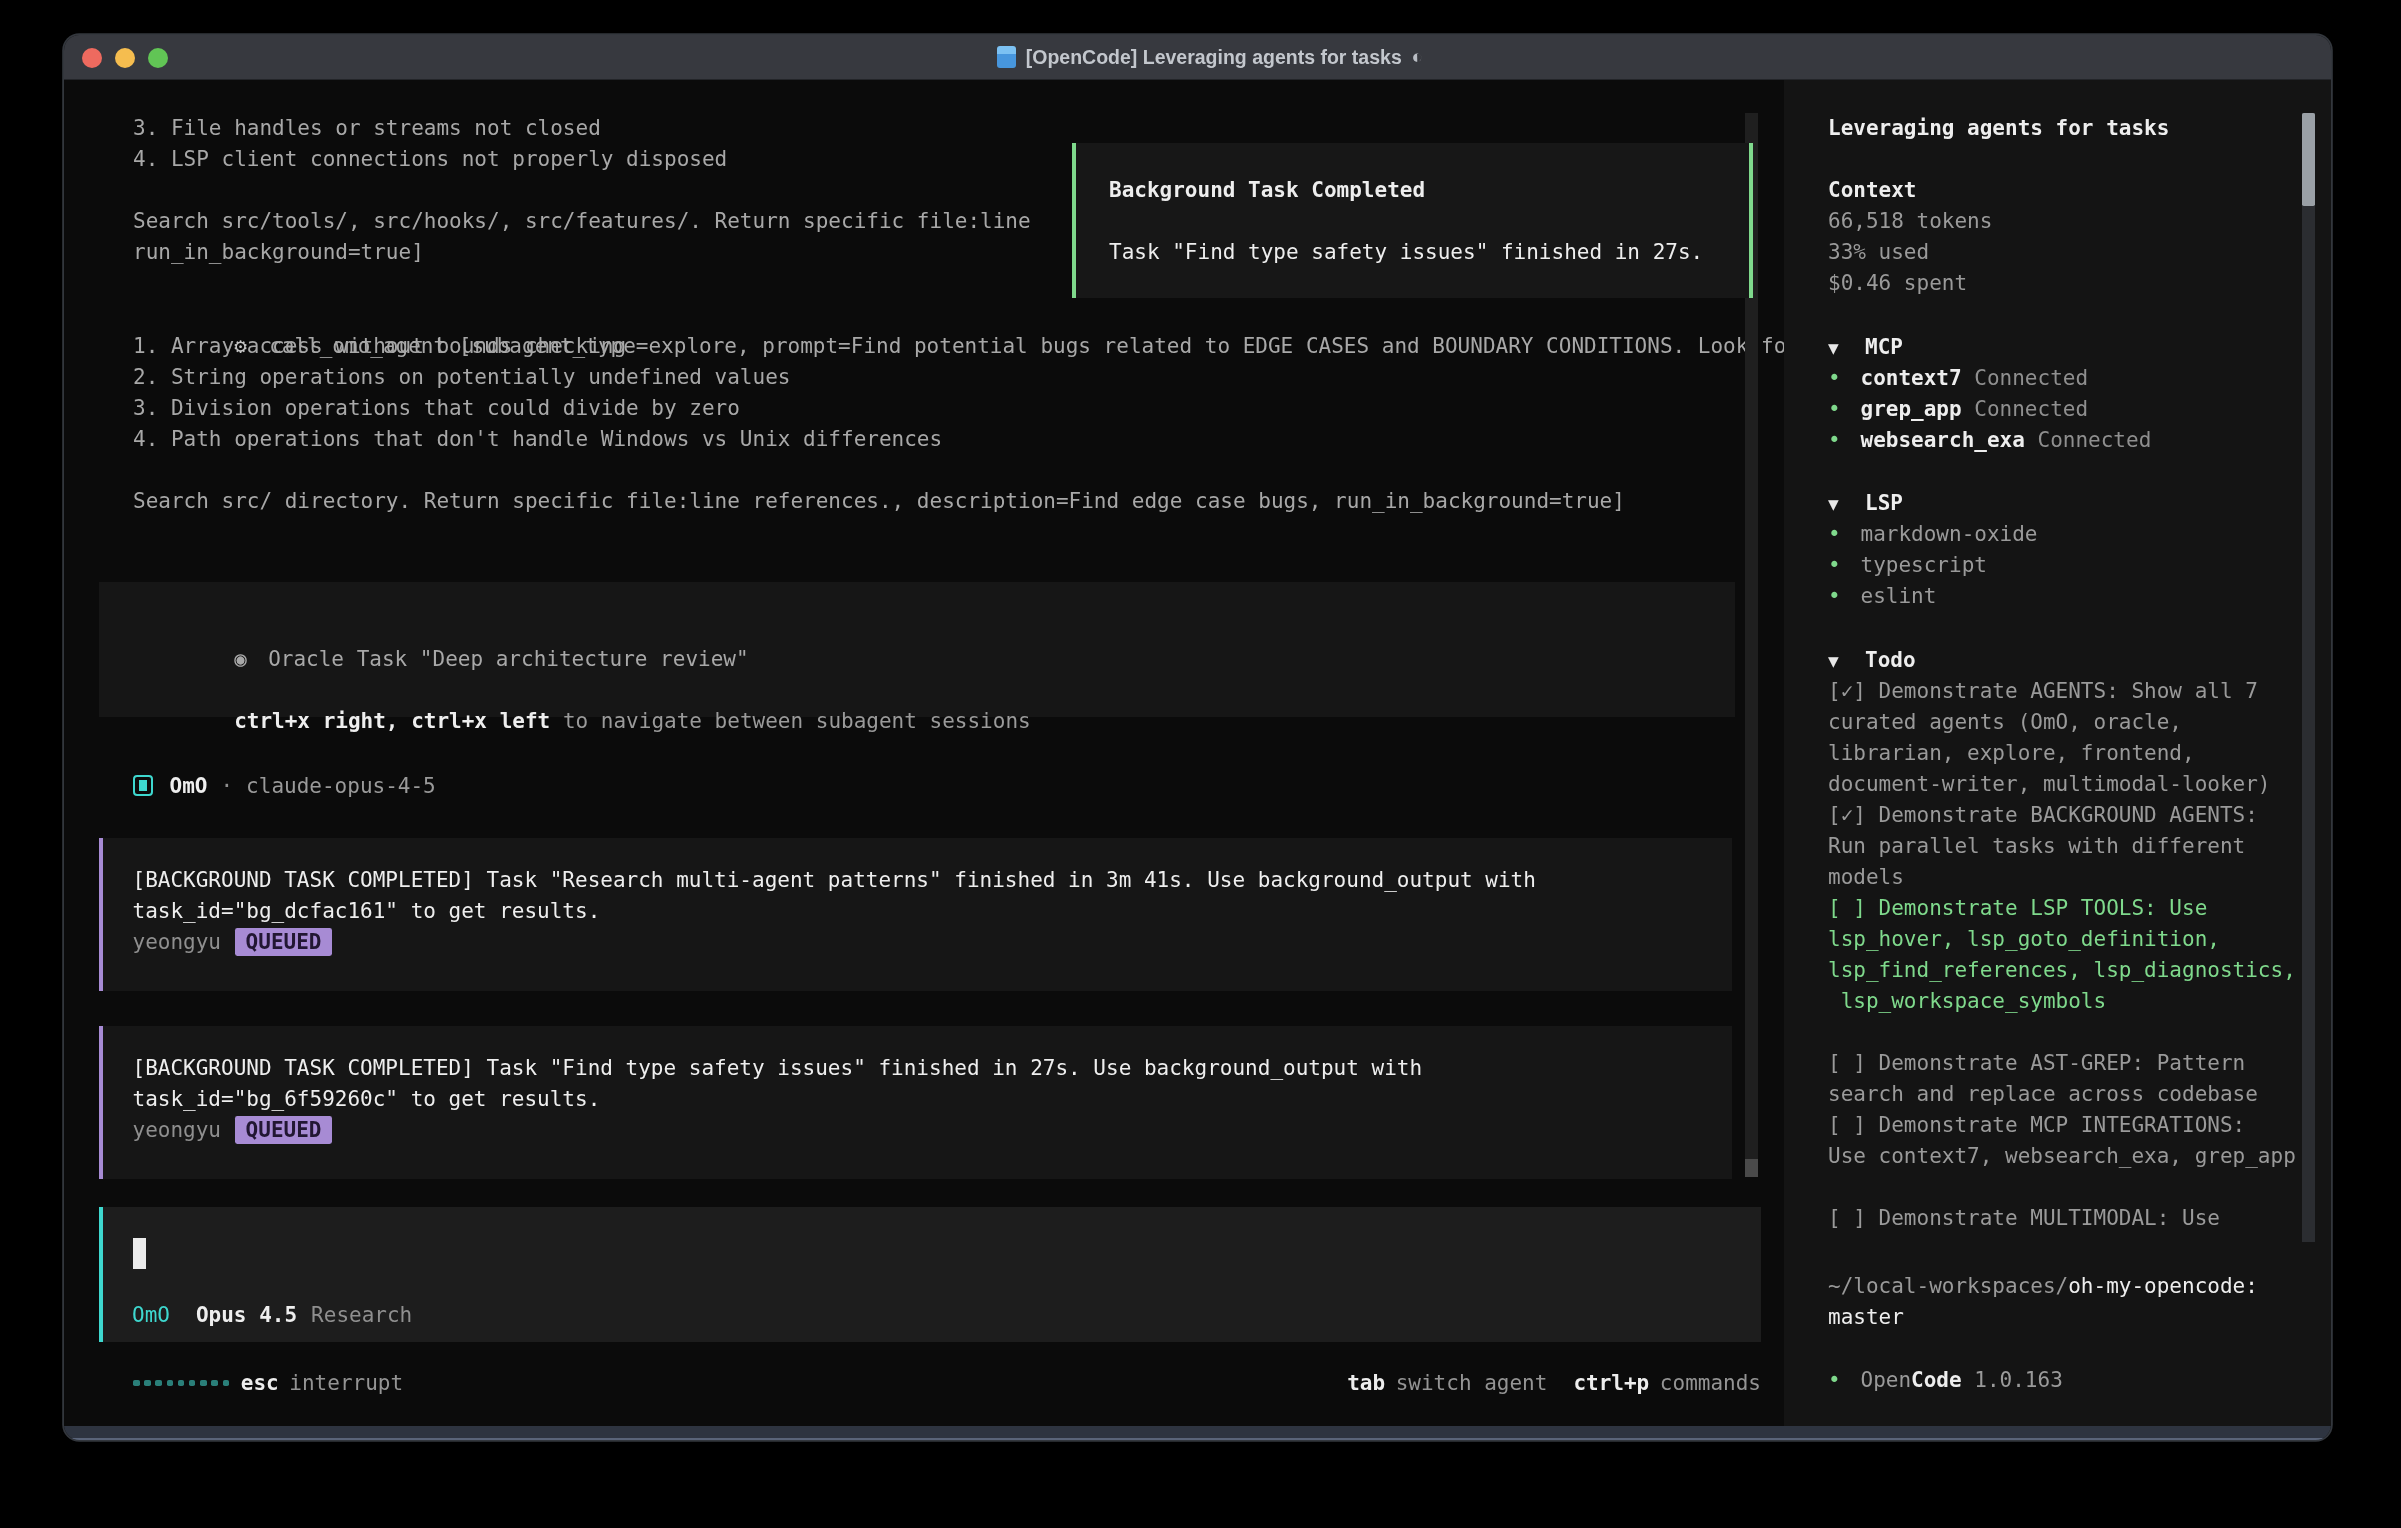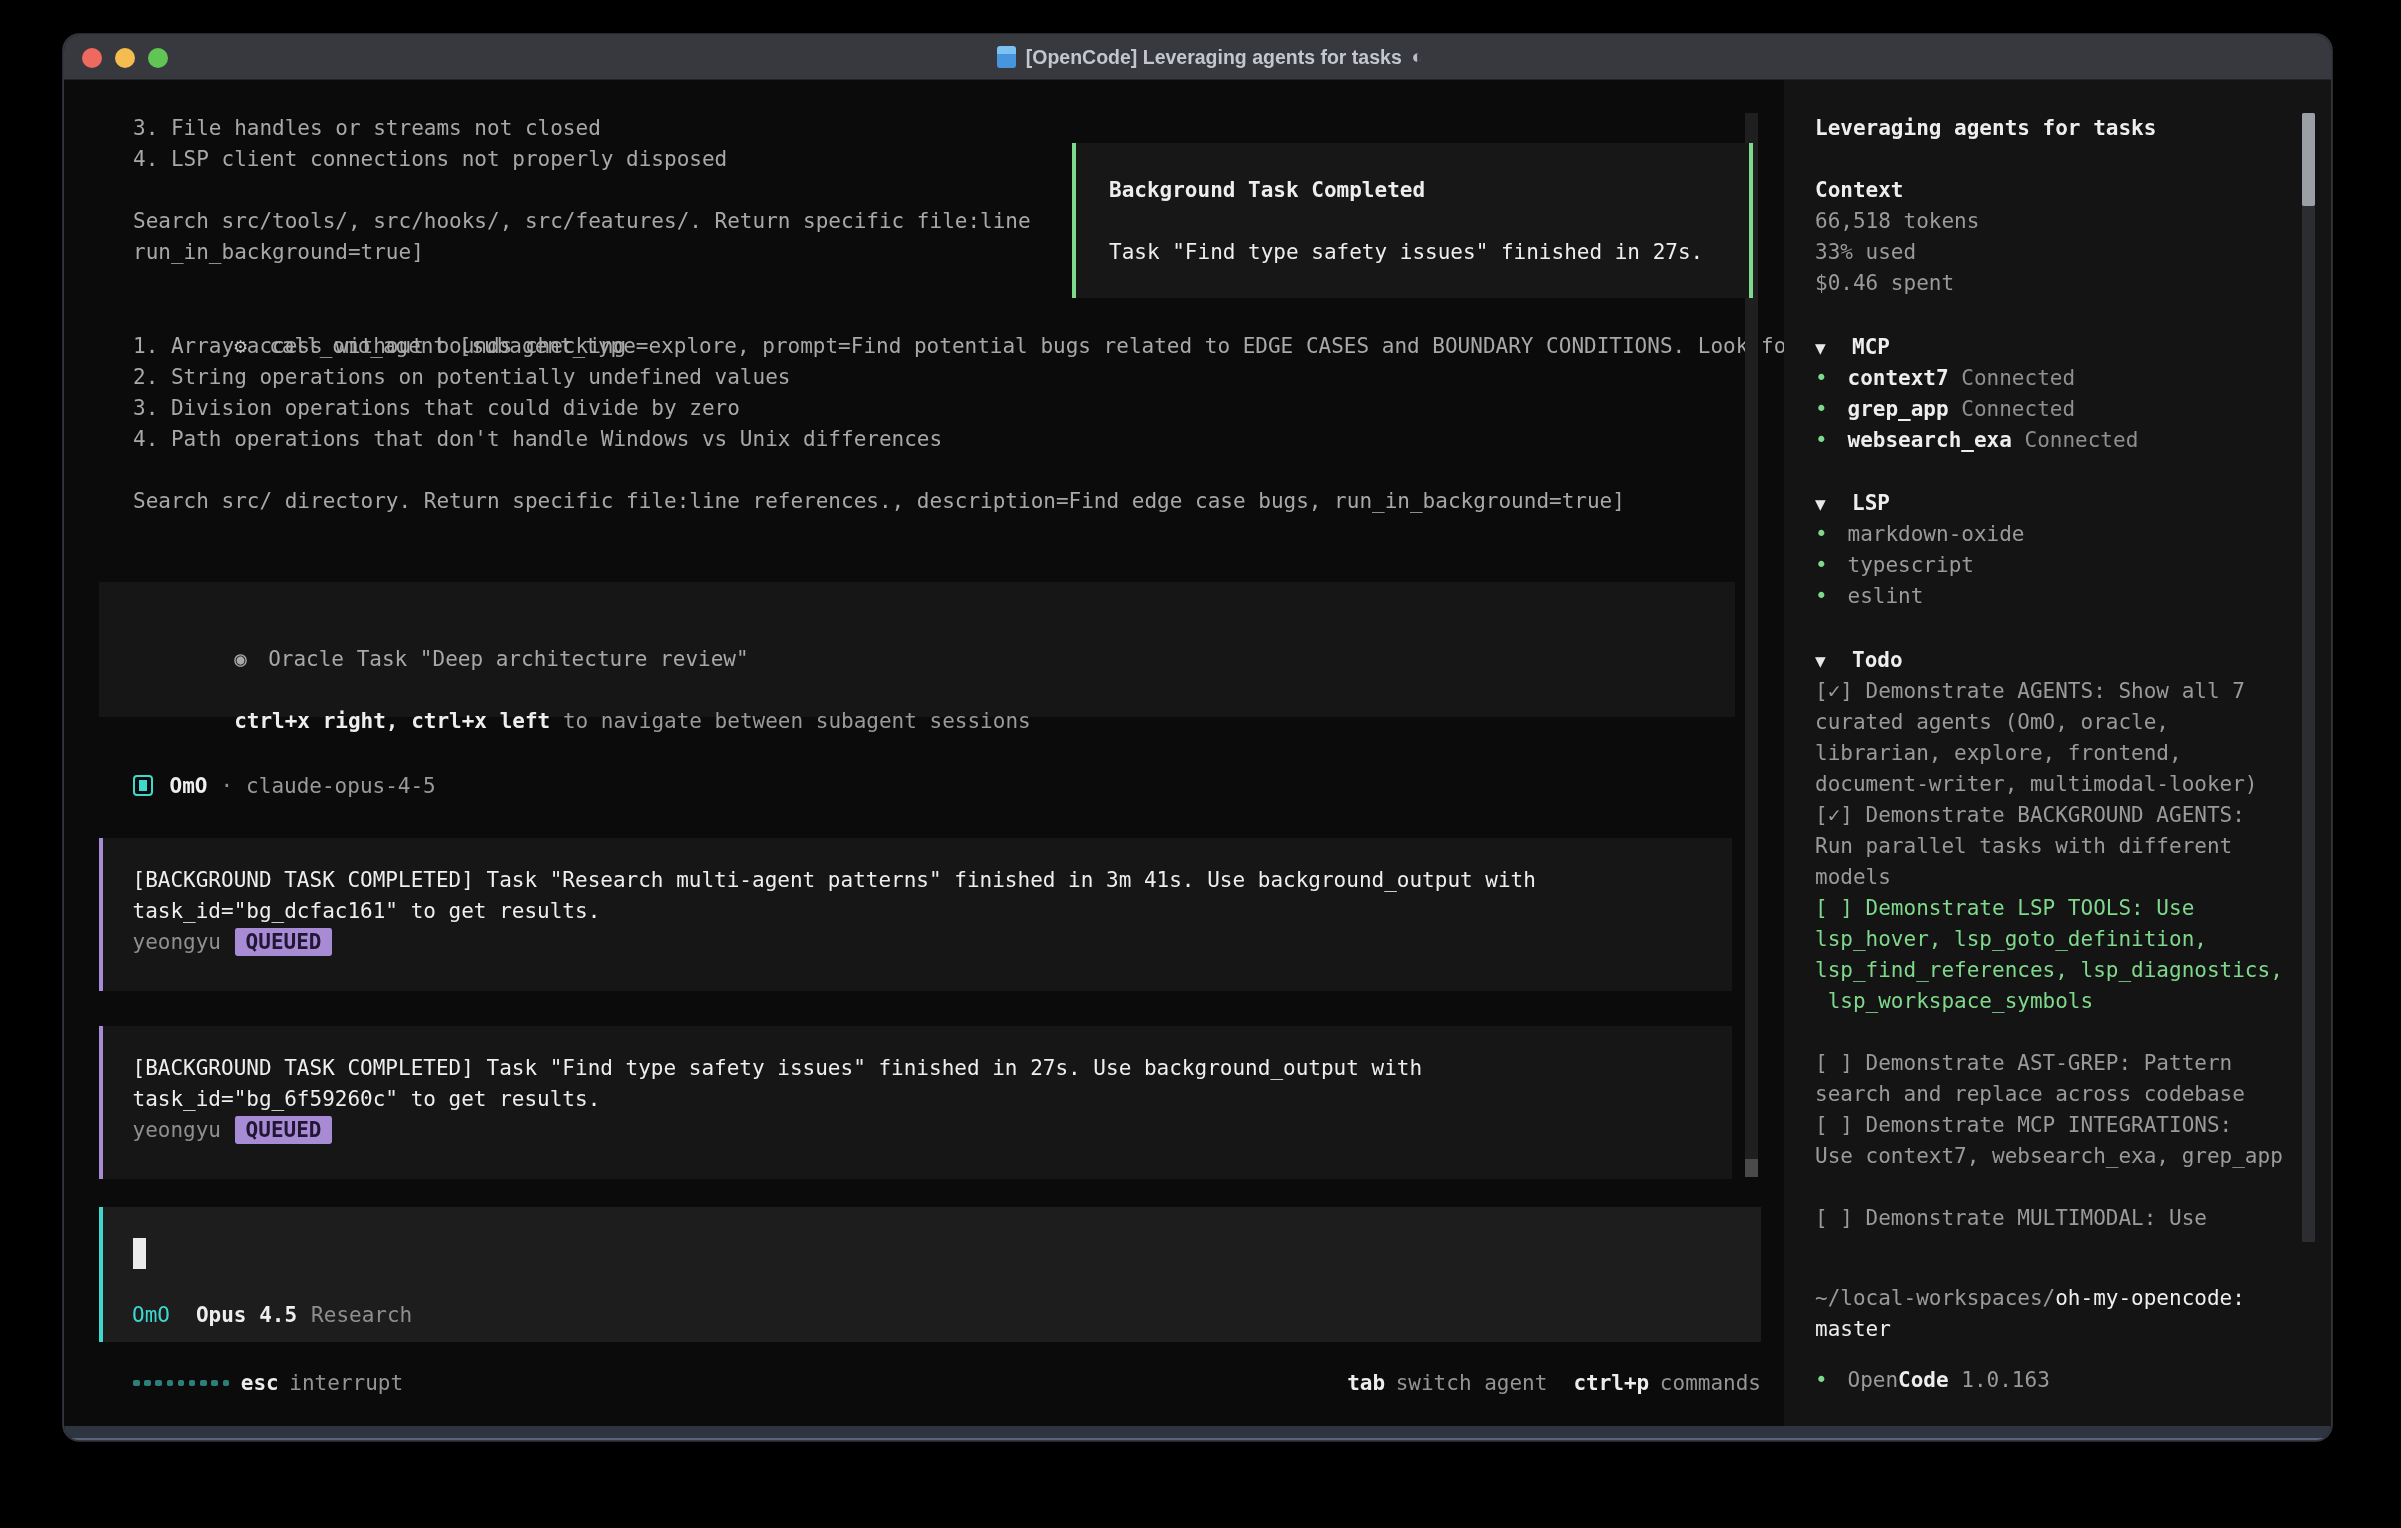--- a/index.html
+++ b/index.html
@@ -64,21 +64,21 @@
   .grp2{margin-left:26px;}
 
   .notif{left:1008px;top:63px;width:681px;height:155px;background:#171717;
          border-left:4.1px solid #7fd98c;border-right:4.1px solid #7fd98c;
          padding:32px 0 0 33px;box-sizing:border-box;z-index:5;}
 
   .main-scroll{left:1681px;top:32.5px;width:13px;height:1064px;background:#1f1f1f;z-index:1;}
   .main-thumb{position:absolute;bottom:0;left:0;width:13px;height:17.7px;background:#4a4a4a;}
 
   .sidebar{left:1720px;top:0;width:547px;height:1346px;background:#141414;}
-  .sb-block{position:absolute;left:31px;right:17.7px;}
+  .sb-block{position:absolute;left:44px;right:17.7px;}
   .tri{color:#e8e8e8;font-size:17.7px;display:inline-block;width:37px;}
   .bullet{color:#7fd98c;display:inline-block;width:32.5px;}
   .sb-scroll{position:absolute;left:518px;top:32.5px;width:13px;height:1129px;background:#2b2d31;}
   .sb-thumb{position:absolute;top:0;left:0;width:13px;height:93px;background:#9aa0a6;border-radius:1.8px;}
 </style>
 </head>
 <body>
 
 <div class="window">
 
@@ -241,21 +241,21 @@
             <div class="line c-dim2">&nbsp;</div>
             <div class="line c-dim2">[ ] Demonstrate AST-GREP: Pattern</div>
             <div class="line c-dim2">search and replace across codebase</div>
             <div class="line c-dim2">[ ] Demonstrate MCP INTEGRATIONS:</div>
             <div class="line c-dim2">Use context7, websearch_exa, grep_app</div>
             <div class="line c-dim2">&nbsp;</div>
             <div class="line c-dim2">[ ] Demonstrate MULTIMODAL: Use</div>
           </div>
       </div>
 
-      <div class="sb-block" style="top:1191px;margin-top:12px;">
+      <div class="sb-block" style="top:1191px;">
         <div class="line"><span class="c-dim2">~/local-workspaces/</span><span class="c-bright">oh-my-opencode:</span></div>
         <div class="line c-bright">master</div>
       </div>
 
       <div class="sb-block" style="top:1285px;">
         <div class="line"><span class="bullet">•</span><span class="c-dim2">Open</span><span class="c-bright b">Code</span><span class="c-dim2"> 1.0.163</span></div>
       </div>
 
       <div class="sb-scroll">
         <div class="sb-thumb"></div>

